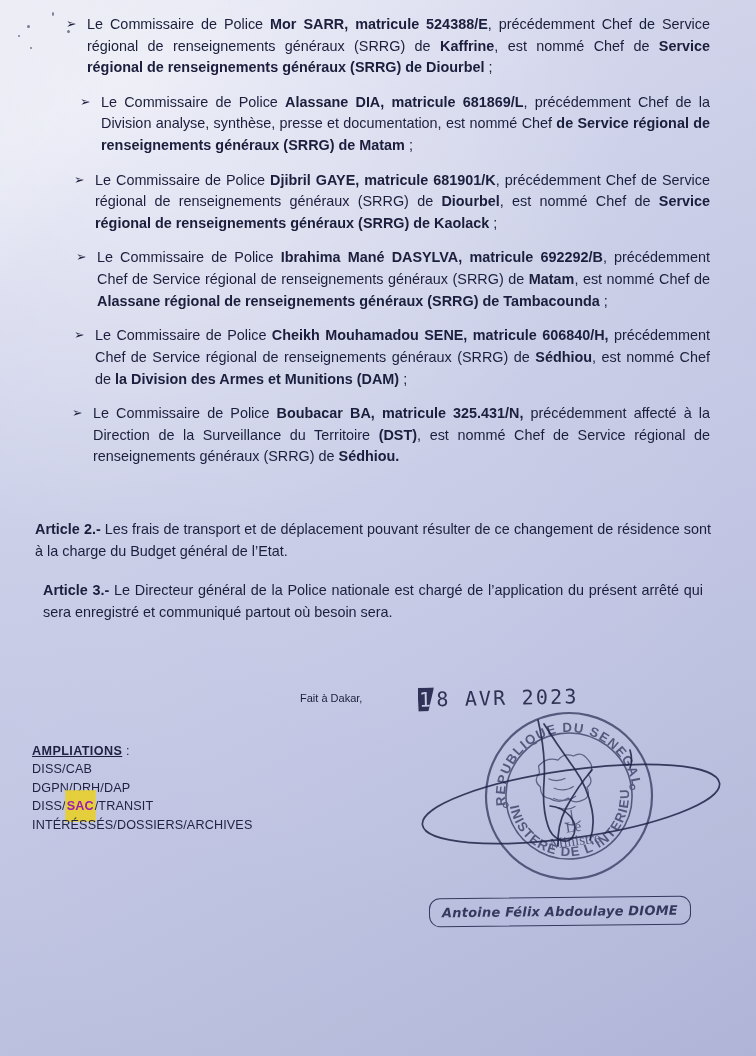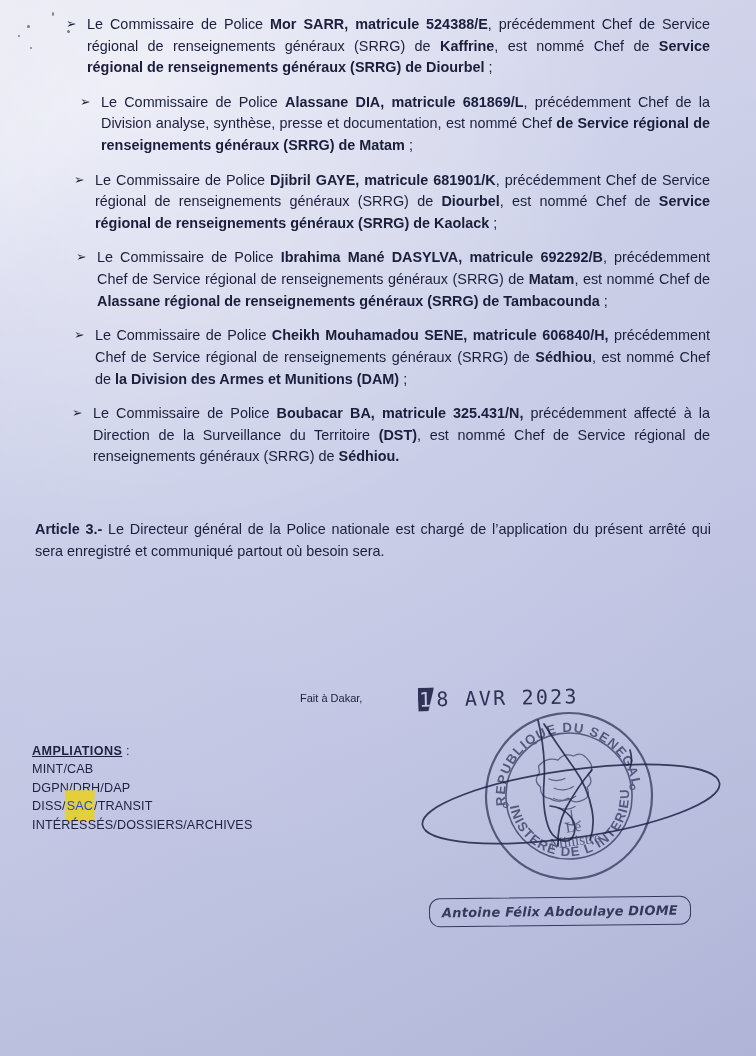--- a/index.html
+++ b/index.html
@@ -154,23 +154,24 @@
     color: #1e2142;
     letter-spacing: .15px;
   }
   #ampliations .amp-title {
     font-weight: 700;
     text-decoration: underline;
     letter-spacing: .4px;
   }
   #ampliations .hl {
     background: #e8d23c;
-    color: #1d4ed8;
+    color: #a21caf;
     padding: 8px 1px;
     box-shadow: 0 0 0 1px rgba(232,210,60,.75);
+    font-weight: bold;
   }
 
   
   #seal {
     position: absolute;
     left: 483px;
     top: 710px;
     width: 172px;
     height: 172px;
     transform: rotate(-8deg);
@@ -255,35 +256,36 @@
         <span class="marker">➢</span>
         <span class="ctext"><span>Le Commissaire de Police </span><b>Cheikh Mouhamadou SENE, matricule 606840/H,</b><span> précédemment Chef de Service régional de renseignements généraux (SRRG) de </span><b>Sédhiou</b><span>, est nommé Chef de </span><b>la Division des Armes et Munitions (DAM)</b><span> ;</span></span>
       </div>
       <div class="clause ind5">
         <span class="marker">➢</span>
         <span class="ctext"><span>Le Commissaire de Police </span><b>Boubacar BA, matricule 325.431/N,</b><span> précédemment affecté à la Direction de la Surveillance du Territoire </span><b>(DST)</b><span>, est nommé Chef de Service régional de renseignements généraux (SRRG) de </span><b>Sédhiou.</b></span>
       </div>
     </div>
 
   <div id="articles">
-      <p class="article" style="margin: 0px 0px 17px;"><span class="alabel">Article 3.-</span><span>  Le Directeur général de la Police nationale est chargé de l’application du présent arrêté qui sera enregistré et communiqué partout où besoin sera.</span></p>
+      <p class="article" style="margin: 0px 0px 17px;"><span class="alabel">Article 2.-</span><span> Les frais de transport et de déplacement pouvant résulter de ce changement de résidence sont à la charge du Budget général de l’Etat.</span></p>
+      <p class="article" style="margin: 0px 8px 17px;"><span class="alabel">Article 3.-</span><span>  Le Directeur général de la Police nationale est chargé de l’application du présent arrêté qui sera enregistré et communiqué partout où besoin sera.</span></p>
     </div>
 
   <div id="place-line">Fait à Dakar,</div>
 
   <div id="date-stamp">
     <span class="d1">1</span><span>8 AVR 2023</span>
   </div>
 
   <div id="ampliations">
     <div>
       <span class="amp-title">AMPLIATIONS</span><span> :</span>
     </div>
     <div id="amp-lines">
-        <div><span>MINT/CAB</span></div>
+        <div><span>DISS/CAB</span></div>
         <div><span>DGPN/DRH/DAP</span></div>
         <div><span>DISS/</span><span class="hl">SAC</span><span>/TRANSIT</span></div>
         <div><span>INTÉRÉSSÉS/DOSSIERS/ARCHIVES</span></div>
       </div>
   </div>
 
   <div id="seal">
     <svg viewBox="0 0 172 172" xmlns="http://www.w3.org/2000/svg">
       <defs>
         <path id="arcTop" d="M 22,86 A 64,64 0 0 1 150,86"></path>

